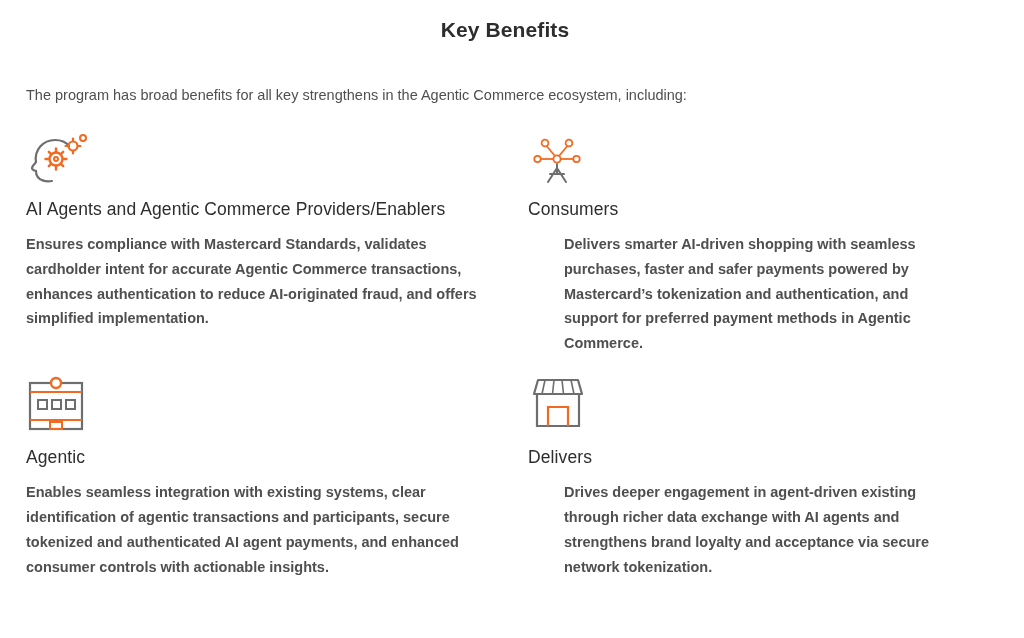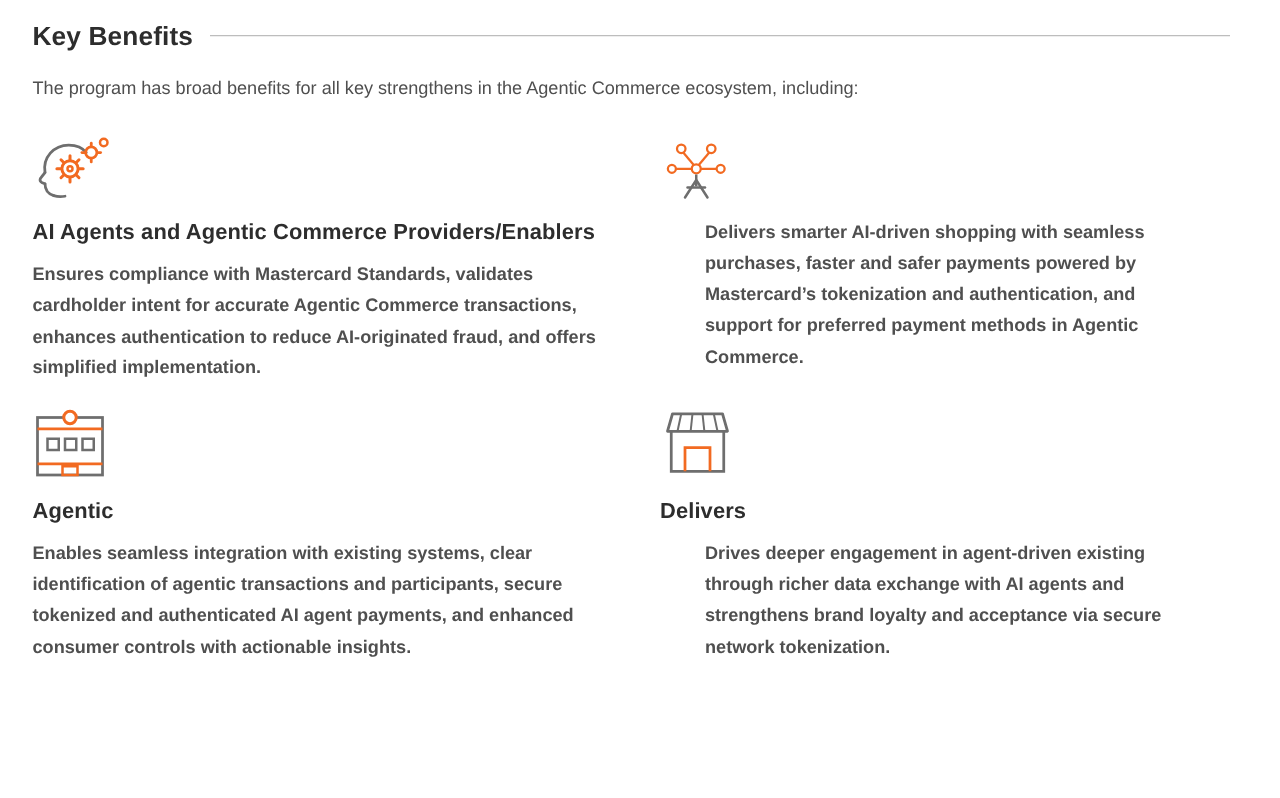--- a/index.html
+++ b/index.html
@@ -16,22 +16,23 @@
   }
   .page {
     position: relative;
     width: 1024px;
     height: 638px;
     box-sizing: border-box;
     padding: 18px 40px 0 26px;
   }
   .section-head {
     display: flex;
-    align-items: flex-start;
+    align-items: center;
     gap: 14px;
+    flex-direction: column;
   }
   .section-title {
     font-size: 21px;
     font-weight: bold;
     color: #2d2d2d;
     letter-spacing: 0.1px;
     white-space: nowrap;
   }
   .rule {
     flex: 1;
@@ -56,21 +57,21 @@
     padding-right: 22px;
   }
   .icon-wrap {
     height: 56px;
     display: flex;
     align-items: flex-end;
     margin-bottom: 14px;
   }
   .card-title {
     font-size: 17.5px;
-    font-weight: bold;
+    font-weight: normal;
     color: #2d2d2d;
     line-height: 1.35;
     margin: 0 0 10px 0;
     letter-spacing: 0.1px;
   }
   .card-body {
     font-size: 14.5px;
     line-height: 1.72;
     color: #4f4f4f;
     margin: 0;
@@ -142,20 +143,21 @@
             <line x1="18.6" y1="14" x2="27" y2="24"></line>
             <line x1="39.4" y1="14" x2="31" y2="24"></line>
             <line x1="12.7" y1="27" x2="25.4" y2="27"></line>
             <line x1="32.6" y1="27" x2="45.3" y2="27"></line>
           </g>
           <path d="M29 31.5 L29 41" fill="none" stroke="#6e6e6e" stroke-width="2"></path>
           <path d="M29 36 L20 50 M29 36 L38 50" fill="none" stroke="#6e6e6e" stroke-width="2" stroke-linecap="round"></path>
           <path d="M22 42 L36 42" fill="none" stroke="#6e6e6e" stroke-width="2" stroke-linecap="round"></path>
         </svg>
       </div>
+      <h3 class="card-title">Consumers</h3>
       <p class="card-body">Delivers smarter AI-driven shopping with seamless purchases, faster and safer payments powered by Mastercard’s tokenization and authentication, and support for preferred payment methods in Agentic Commerce.</p>
     </div>
 
     <div class="card card-3">
       <div class="icon-wrap">
         <svg width="62" height="62" viewBox="0 0 62 62" aria-hidden="true">
           <rect x="4" y="13" width="52" height="46" fill="none" stroke="#6e6e6e" stroke-width="2.2"></rect>
           <line x1="4" y1="22" x2="56" y2="22" stroke="#f26a21" stroke-width="2.2"></line>
           <line x1="4" y1="50" x2="56" y2="50" stroke="#f26a21" stroke-width="2.2"></line>
           <circle cx="30" cy="13" r="5" fill="#ffffff" stroke="#f26a21" stroke-width="2.4"></circle>

